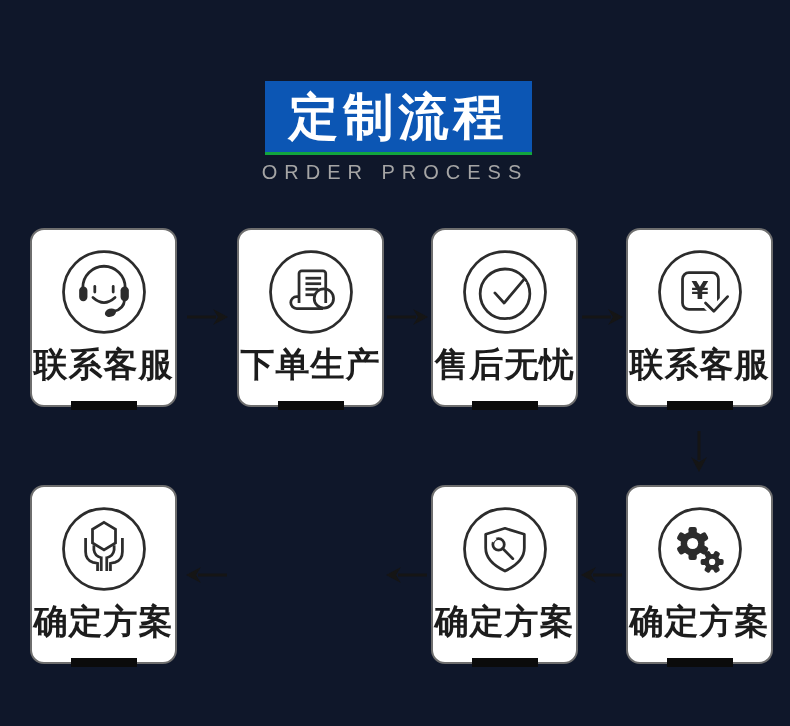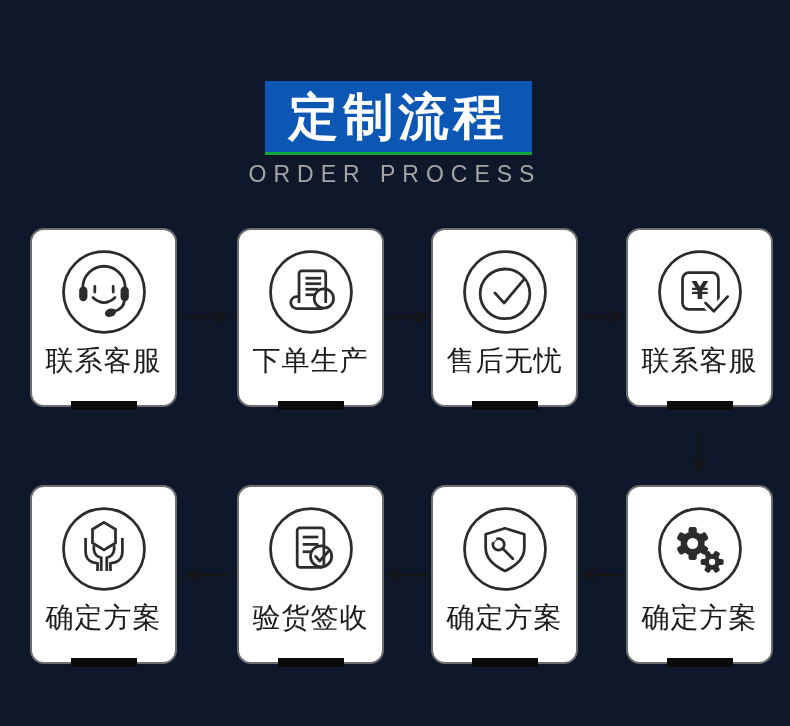--- a/index.html
+++ b/index.html
@@ -14,36 +14,36 @@
     border-bottom:3px solid var(--banner-green,#12a53e);
     box-sizing:border-box;
     display:flex;align-items:center;justify-content:center;
   }
   .banner h1{
     margin:0;color:#ffffff;font-size:50px;font-weight:bold;
     letter-spacing:5px;line-height:1;white-space:nowrap;
   }
   .subtitle{
     position:absolute;left:0;right:0;top:161px;text-align:center;
-    color:var(--subtitle-gray,#a5a5a5);font-size:23px;letter-spacing:7px;
+    color:var(--subtitle-gray,#a5a5a5);font-size:20px;letter-spacing:7px;
     font-weight:400;white-space:nowrap;
   }
   
   .card{
     position:absolute;width:147px;height:179px;background:#ffffff;
     border:2px solid #6e6e6e;border-radius:14px;box-sizing:border-box;
     display:flex;flex-direction:column;align-items:center;
   }
   .r1{top:228px}.r2{top:485px}
   .c1{left:30px}.c2{left:237px}.c3{left:431px}.c4{left:626px}
   .icon-ring{margin-top:16px;width:92px;height:92px;}
   .icon-ring svg{width:92px;height:92px;display:block;}
   .step-label{
-    margin-top:4px;font-size:28px;color:var(--ink,#1c1c1c);
-    letter-spacing:1px;white-space:nowrap;font-weight:400;
+    margin-top:4px;font-size:34px;color:var(--ink,#1c1c1c);
+    letter-spacing:1px;white-space:nowrap;font-weight:700;
   }
   .bar{
     position:absolute;bottom:-5px;left:50%;margin-left:-33px;
     width:66px;height:9px;background:var(--bar-black,#0b0b0b);
   }
   
   .arrow{position:absolute;}
   .arrow svg{display:block}
   .ic{stroke:#2c2c2c;fill:none;stroke-width:3;}
   .icf{fill:#2c2c2c;stroke:none;}
@@ -152,35 +152,20 @@
         <path class="ic" d="M29,49 V34 L50,27.5 L71,34 V49 Q71,64 50,74 Q29,64 29,49 Z" stroke-width="3" stroke-linejoin="round"></path>
         <line class="ic" x1="47.5" y1="49.5" x2="58.5" y2="60.5" stroke-width="6.5" stroke-linecap="round"></line>
         <circle class="ic" cx="43" cy="45" r="6.2" stroke-width="3.6"></circle>
         <line class="icw" x1="39" y1="41" x2="33.5" y2="35.5" stroke-width="5.5"></line>
       </svg>
     </div>
     <div class="step-label">确定方案</div>
     <div class="bar"></div>
   </div>
 
-  <div class="card r2 c2">
-    <div class="icon-ring">
-      <svg viewBox="0 0 100 100">
-        <circle class="ic" cx="50" cy="50" r="44" stroke-width="2.2"></circle>
-        <rect class="ic" x="35" y="27" width="29" height="43" rx="3" stroke-width="3.2"></rect>
-        <line class="ic" x1="41" y1="37" x2="58" y2="37" stroke-width="2.8"></line>
-        <line class="ic" x1="41" y1="45" x2="58" y2="45" stroke-width="2.8"></line>
-        <line class="ic" x1="41" y1="53" x2="50" y2="53" stroke-width="2.8"></line>
-        <circle class="ic" cx="61" cy="58" r="11.5" fill="#ffffff" stroke-width="3"></circle>
-        <path class="ic" d="M55,58 l4.5,5 l9,-10" stroke-width="3.4" stroke-linecap="round" stroke-linejoin="round"></path>
-      </svg>
-    </div>
-    <div class="step-label">验货签收</div>
-    <div class="bar"></div>
-  </div>
 
   <div class="card r2 c1">
     <div class="icon-ring">
       <svg viewBox="0 0 100 100">
         <circle class="ic" cx="50" cy="50" r="44" stroke-width="2.2"></circle>
         <path class="ic" d="M50,21 L62.5,28.5 V43.5 L50,51 L37.5,43.5 V28.5 Z" stroke-width="3.2"></path>
         <path class="ic" d="M30,38 V53 Q30,62 38,64.5 L43,65.5 V74" stroke-width="3.2"></path>
         <path class="ic" d="M47,74 V59.5 Q40,58 39,51 V46" stroke-width="3.2"></path>
         <path class="ic" d="M70,38 V53 Q70,62 62,64.5 L57,65.5 V74" stroke-width="3.2"></path>
         <path class="ic" d="M53,74 V59.5 Q60,58 61,51 V46" stroke-width="3.2"></path>

